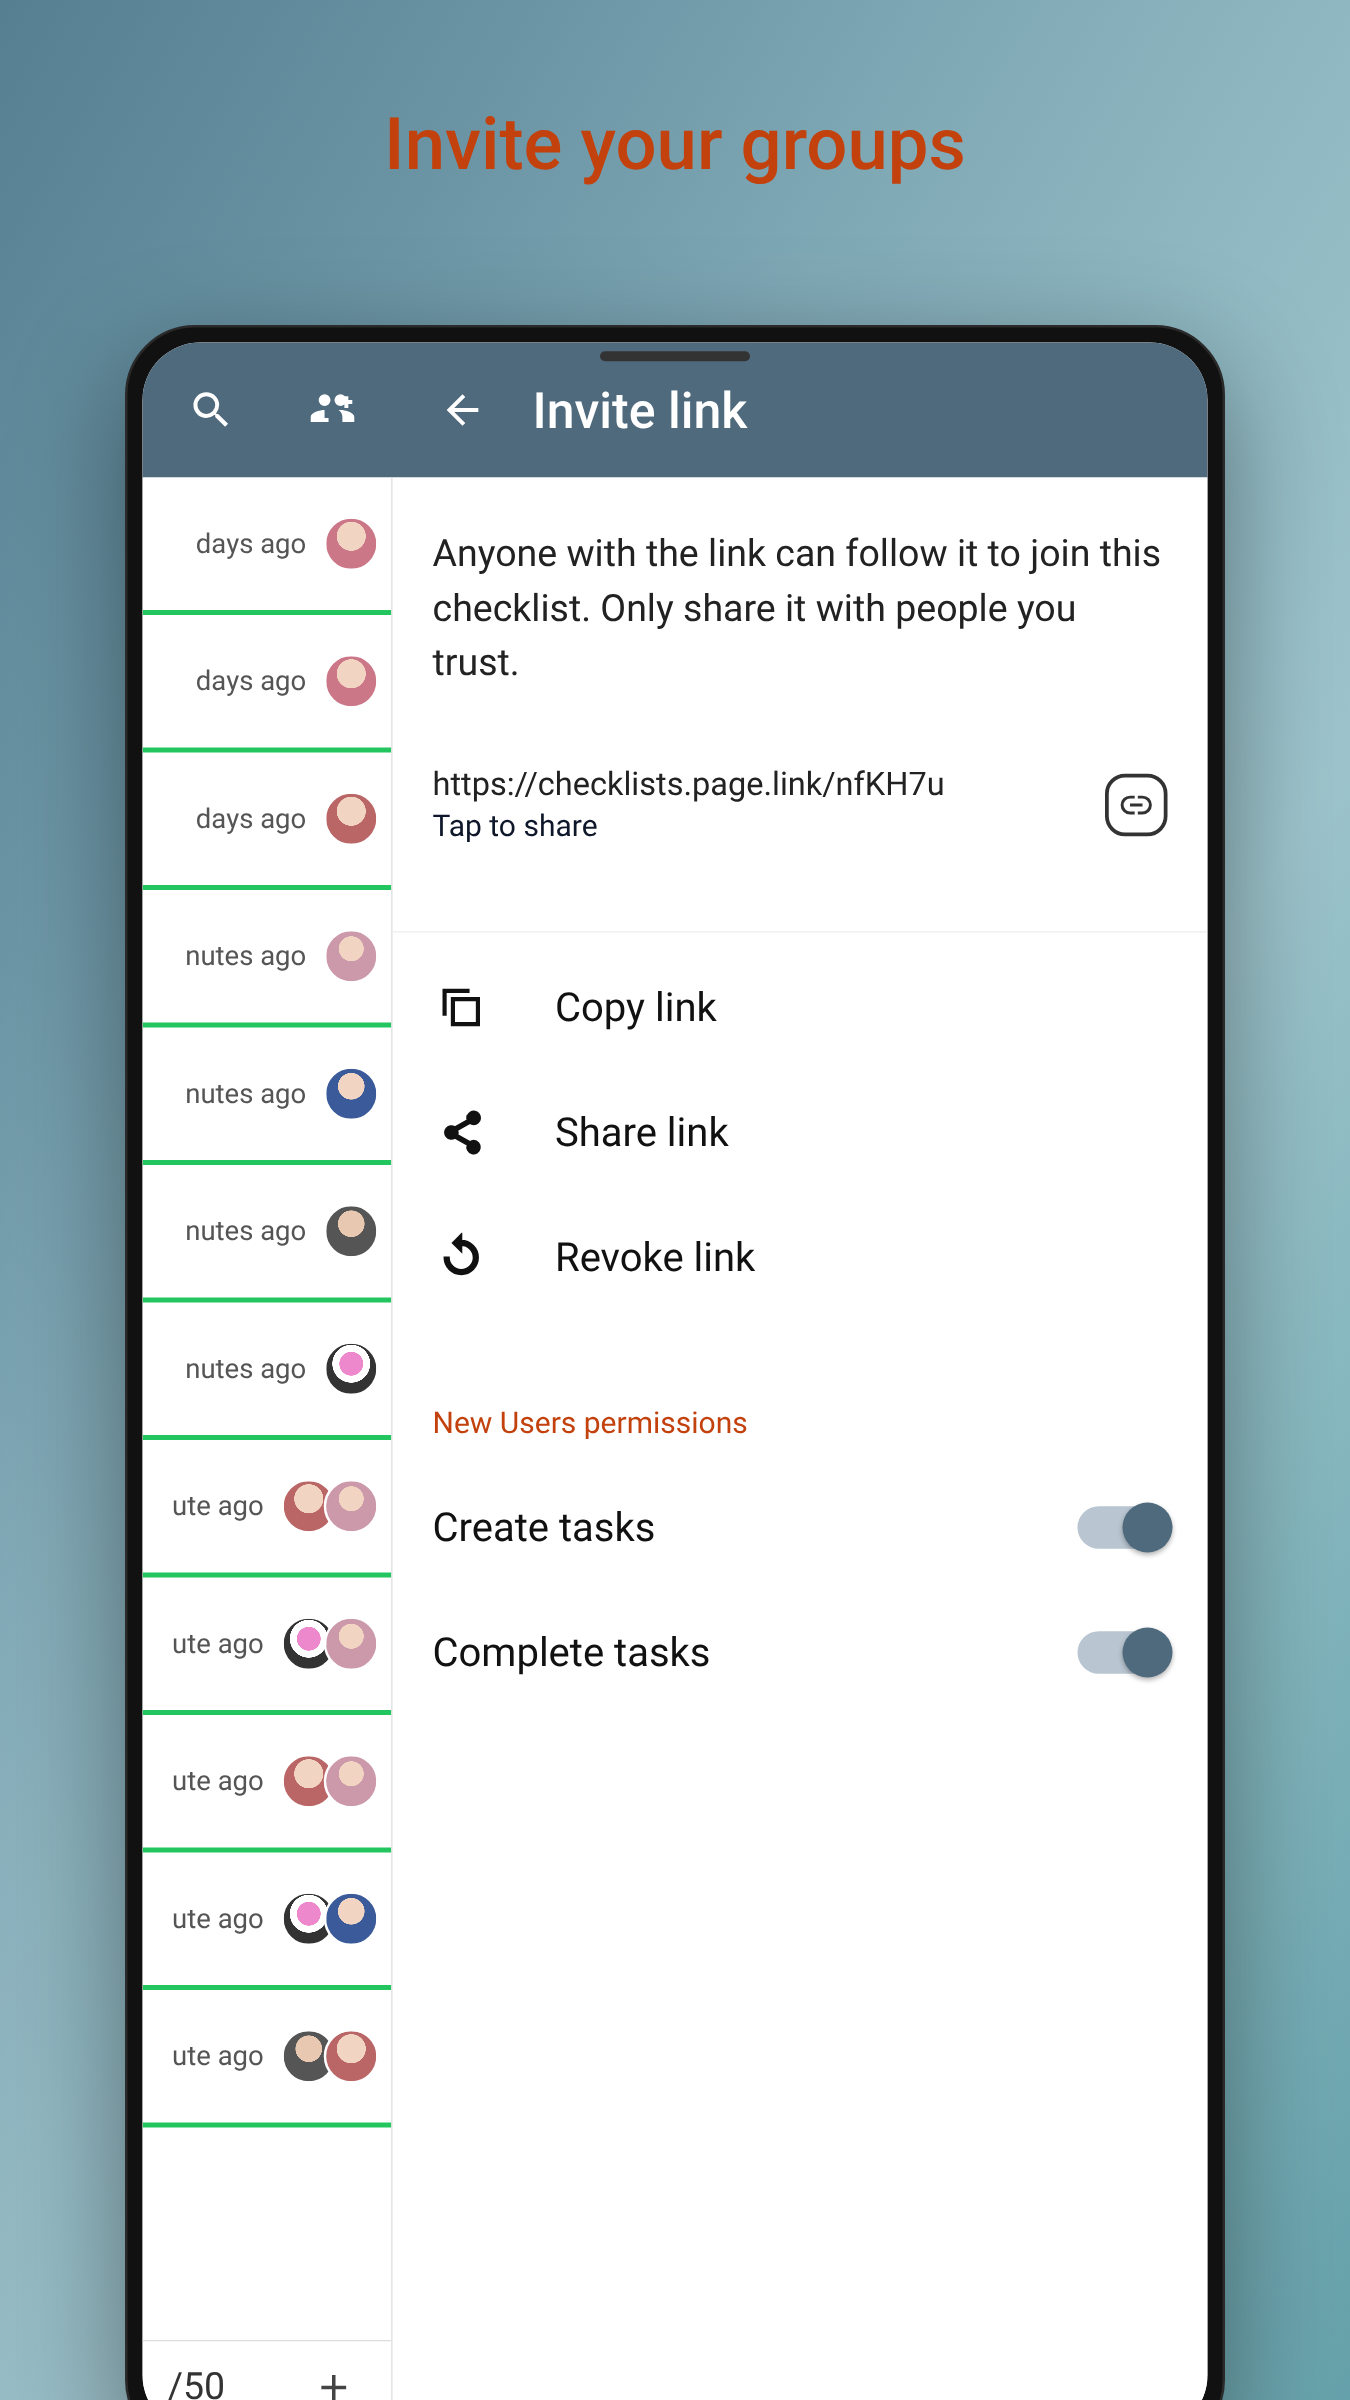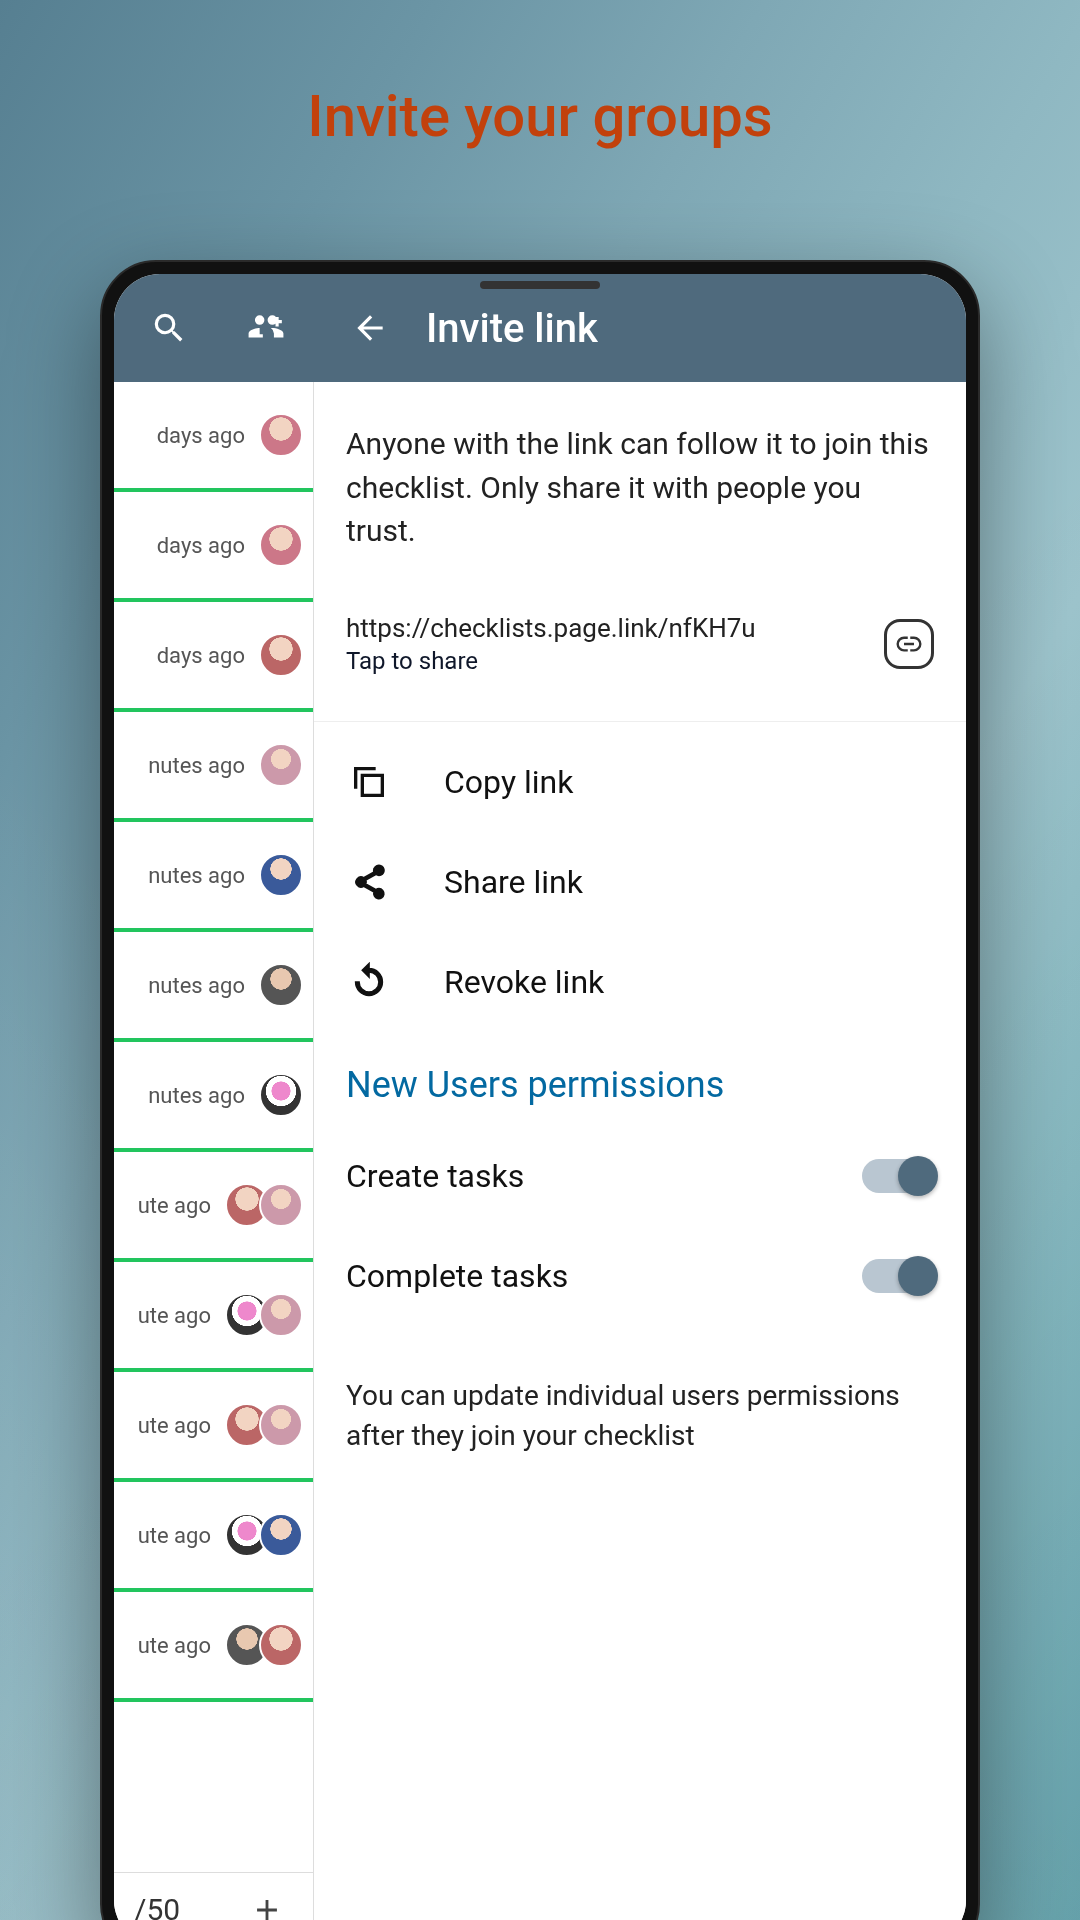--- a/index.html
+++ b/index.html
@@ -63,30 +63,30 @@
     background: #bbb; display: inline-block; margin-left: -10px;
   }
   .avatar:first-child { margin-left: 0; }
   .bottom-bar {
     height: 74px; border-top: 1px solid #ddd; display: flex; align-items: center;
     justify-content: space-between; padding: 0 20px; color: #333; font-size: 30px;
   }
   .plus-btn svg { width: 34px; height: 34px; fill: #444; }
   .right-panel { flex: 1; background: #fff; overflow-y: auto; padding: 40px 32px 60px; color: #222; }
   .desc { font-size: 30px; line-height: 1.45; color: #222; margin-bottom: 60px; }
-  .link-row { display: flex; align-items: center; justify-content: space-between; gap: 32px; margin-bottom: 46px; cursor: pointer; }
+  .link-row { display: flex; align-items: center; justify-content: space-between; gap: 32px; margin-bottom: 70px; cursor: pointer; }
   .link-col { flex: 1; }
   .link-url { font-size: 26px; color: #222; word-break: break-all; }
   .link-hint { font-size: 24px; color: #0f172a; margin-top: 4px; }
   .link-icon-wrap { width: 50px; height: 50px; border: 3px solid #333; border-radius: 16px; display: flex; align-items: center; justify-content: center; }
   .action-row { display: flex; align-items: center; gap: 52px; height: 100px; cursor: pointer; }
   .action-icon { width: 46px; height: 46px; display: flex; align-items: center; justify-content: center; }
   .action-icon svg { width: 40px; height: 40px; fill: #111; stroke: #111; }
   .action-label { font-size: 32px; color: #111; }
-  .section-title { font-size: 36px; color: #0369a1; margin-top: 32px; margin-bottom: 20px; }
+  .section-title { font-size: 24px; color: #c2410c; margin-top: 68px; margin-bottom: 20px; }
   .perm-row { display: flex; align-items: center; justify-content: space-between; height: 100px; }
   .perm-label { font-size: 32px; color: #111; }
   .switch {
     width: 72px; height: 34px; border-radius: 20px; background: #b9c6d1;
     position: relative; cursor: pointer;
   }
   .switch .knob {
     width: 40px; height: 40px; border-radius: 50%; background: #4f6a7d;
     position: absolute; top: -3px; right: -4px; box-shadow: 0 2px 4px rgba(0,0,0,0.3);
   }
@@ -281,19 +281,18 @@
               </div>
           </div>
 
           <div class="perm-row">
             <div class="perm-label">Complete tasks</div>
             <div class="switch">
                 <div class="knob"></div>
               </div>
           </div>
 
-          <p class="footnote">You can update individual users permissions after they join your checklist</p>
         </div>
       </div>
 
     </div>
   </div>
 </div>
 
 </body></html>

